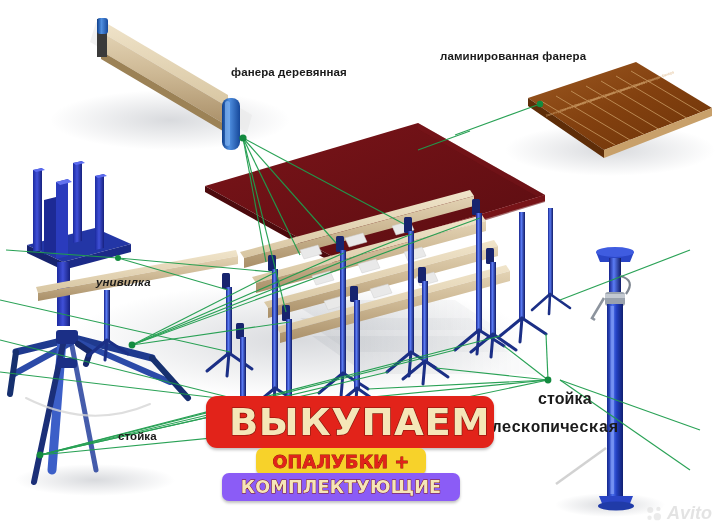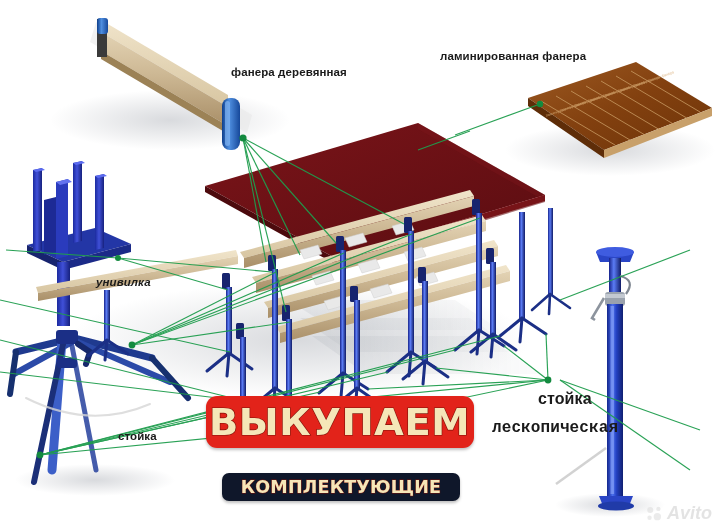--- a/index.html
+++ b/index.html
@@ -8,29 +8,29 @@
   #scene{position:absolute;inset:0;}
   .lbl{position:absolute;font-family:"Liberation Sans",sans-serif;font-weight:700;color:#1a1a1a;
        letter-spacing:.1px;white-space:nowrap;}
   .lbl.sz13{font-size:11.5px;}
   .lbl.sz12{font-size:16px;}
 
   
   #banner{position:absolute;left:206px;top:396px;width:268px;height:108px;}
   .bar{position:absolute;display:flex;align-items:center;justify-content:center;}
   .bar-main{left:0;top:0;width:268px;height:52px;background:#e2231a;border-radius:11px;
-            box-shadow:0 2px 3px rgba(0,0,0,.25);}
+            box-shadow:0 2px 3px rgba(0,0,0,.25);padding-left:20px;}
   .bar-main span{font-size:37px;font-weight:900;color:#f5e6b8;letter-spacing:0.5px;
      -webkit-text-stroke:1.2px #7d1208; paint-order:stroke fill; font-family:"DejaVu Sans",sans-serif;
      transform:scaleX(1.04);}
   .bar-y{left:50px;top:52px;width:170px;height:27px;background:#f7d22a;border-radius:7px;
          box-shadow:0 2px 2px rgba(0,0,0,.22);}
   .bar-y span{font-size:17.5px;font-weight:900;color:#e2231a;letter-spacing:.3px;
       -webkit-text-stroke:0.8px #8c1409;paint-order:stroke fill;font-family:"DejaVu Sans",sans-serif;}
-  .bar-r2{left:16px;top:77px;width:238px;height:28px;background:#0f172a;border-radius:7px;
+  .bar-r2{left:16px;top:77px;width:238px;height:28px;background:#8b5cf6;border-radius:7px;
           box-shadow:0 2px 3px rgba(0,0,0,.25);}
   .bar-r2 span{font-size:17.5px;font-weight:900;color:#f5e6b8;letter-spacing:.2px;
       -webkit-text-stroke:0.9px #7d1208;paint-order:stroke fill;font-family:"DejaVu Sans",sans-serif;}
 
   
   #wm{position:absolute;right:8px;bottom:6px;display:flex;align-items:center;gap:4px;
       opacity:.5;font-style:italic;}
   #wm .wtxt{font-size:18px;font-weight:700;color:#c9c9c9;font-family:"Liberation Sans",sans-serif;}
 </style>
 </head>
@@ -368,20 +368,23 @@
 
   <div class="lbl sz13" style="left:118px;top:430px;">стойка</div>
 
   <div class="lbl sz12" style="left:538px;top:390px;">стойка</div>
   <div class="lbl sz12" style="left:492px;top:419px;font-family:Liberation Mono, monospace;">лескопическая</div>
 
   <div id="banner">
     <div class="bar bar-main">
       <span>ВЫКУПАЕМ</span>
     </div>
+    <div class="bar bar-y">
+      <span>ОПАЛУБКИ +</span>
+    </div>
     <div class="bar bar-r2">
       <span>КОМПЛЕКТУЮЩИЕ</span>
     </div>
   </div>
 
   <div id="wm">
     <svg width="17" height="17" viewBox="0 0 24 24">
       <circle cx="6" cy="7" r="4.3" fill="#d8d8d8"></circle>
       <circle cx="17.5" cy="5.5" r="3.1" fill="#d8d8d8"></circle>
       <circle cx="5" cy="18" r="3.1" fill="#d8d8d8"></circle>

